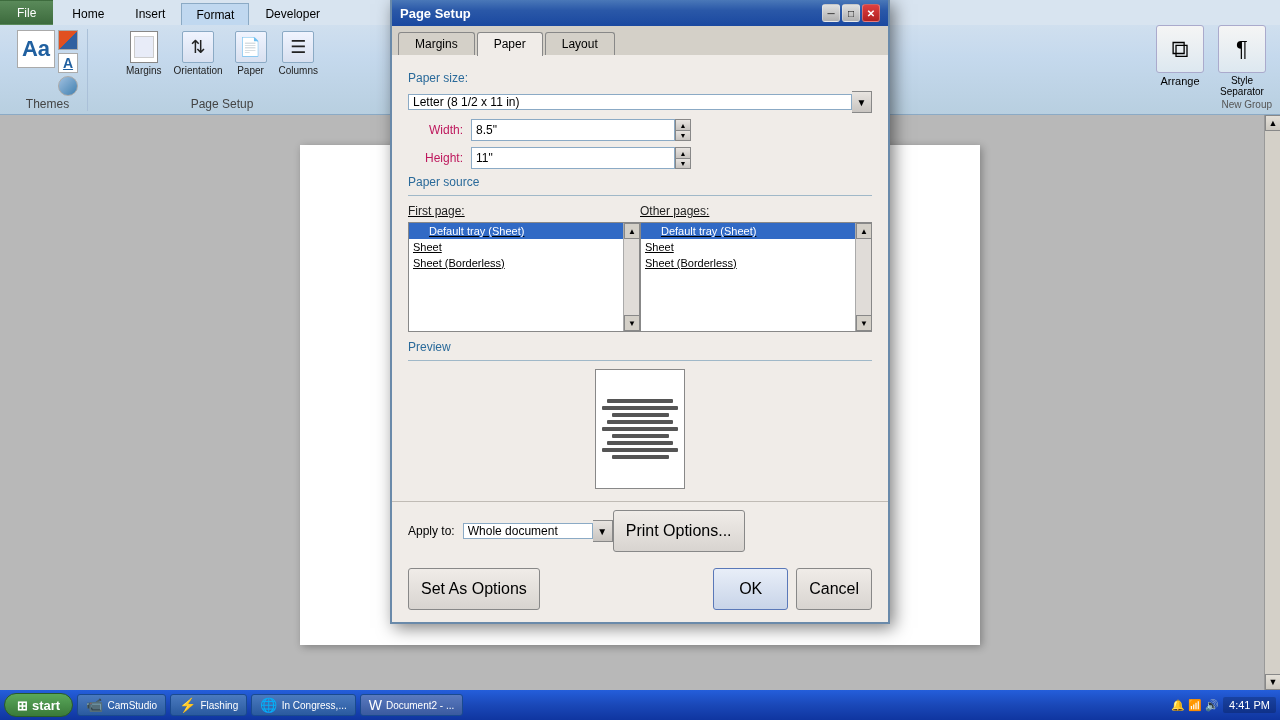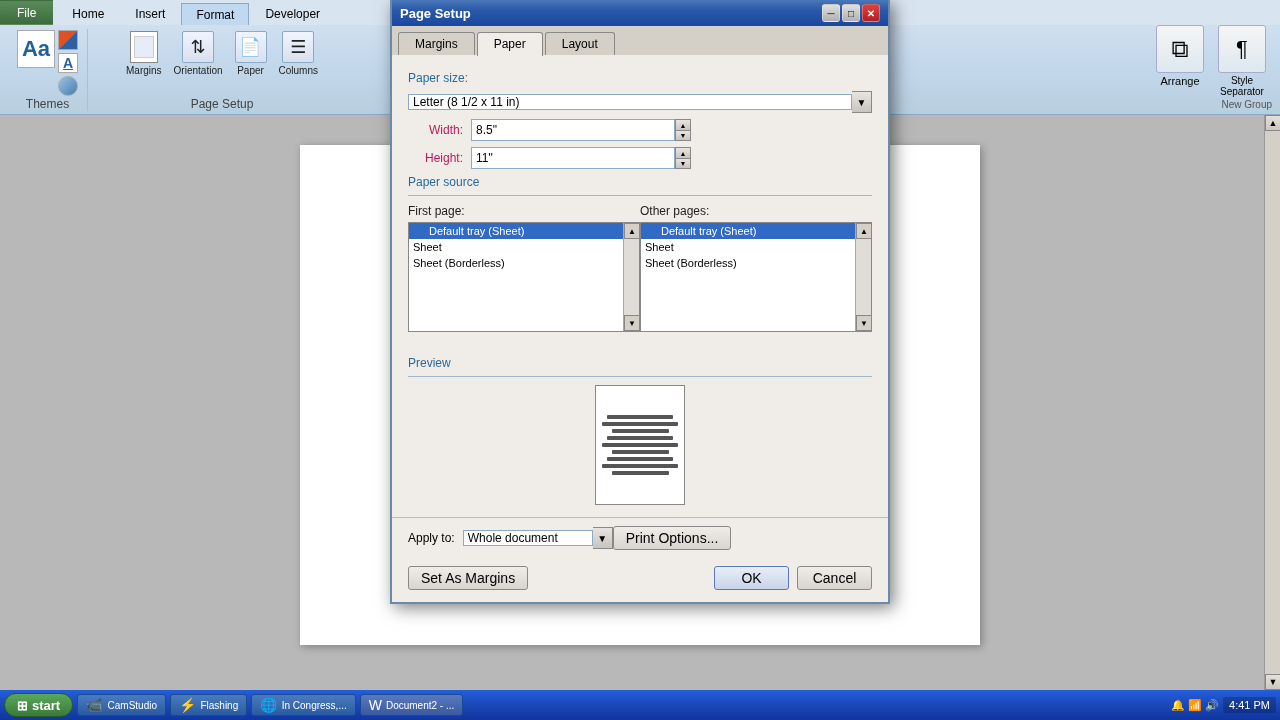--- a/index.html
+++ b/index.html
@@ -422,21 +422,22 @@
       border: 1px solid #888;
       display: flex; align-items: center; justify-content: center;
       font-size: 7px;
       cursor: pointer;
     }
     .spin-up { border-bottom: none; }
 
     
     .paper-source-row {
       display: flex;
-      margin-bottom: 24px;
+      margin-bottom: 8px;
+      text-decoration: underline;
     }
     .paper-source-col {
       flex: 1;
     }
     .paper-source-col-label {
       font-size: 12px;
       color: #222;
       margin-bottom: 4px;
     }
     .listbox {
@@ -511,25 +512,25 @@
     .apply-row {
       display: flex;
       align-items: center;
       gap: 8px;
     }
     .apply-label {
       font-size: 12px;
     }
     .dlg-btn {
       min-width: 75px;
-      height: 24px;
+      height: 42px;
       background: linear-gradient(to bottom, #f0ece8, #d8d4d0);
       border: 1px solid #888;
       border-radius: 3px;
-      font-size: 14px;
+      font-size: 16px;
       cursor: pointer;
       padding: 0 12px;
     }
     .dlg-btn.default-btn {
       background: linear-gradient(to bottom, #e8eef8, #c8d4e8);
       border-color: #5a78b8;
     }
 
     .dialog-footer {
       padding: 8px 16px 12px;
@@ -777,21 +778,21 @@
           <div class="select-btn">▼</div>
         </div>
       </div>
       <button class="dlg-btn">
         <span>Print Options...</span>
       </button>
     </div>
 
     <div class="dialog-footer">
       <button class="dlg-btn">
-        <span>Set As Margins</span>
+        <span>Set As Options</span>
       </button>
       <div class="footer-buttons">
         <button class="dlg-btn default-btn">
           <span>OK</span>
         </button>
         <button class="dlg-btn">
           <span>Cancel</span>
         </button>
       </div>
     </div>

